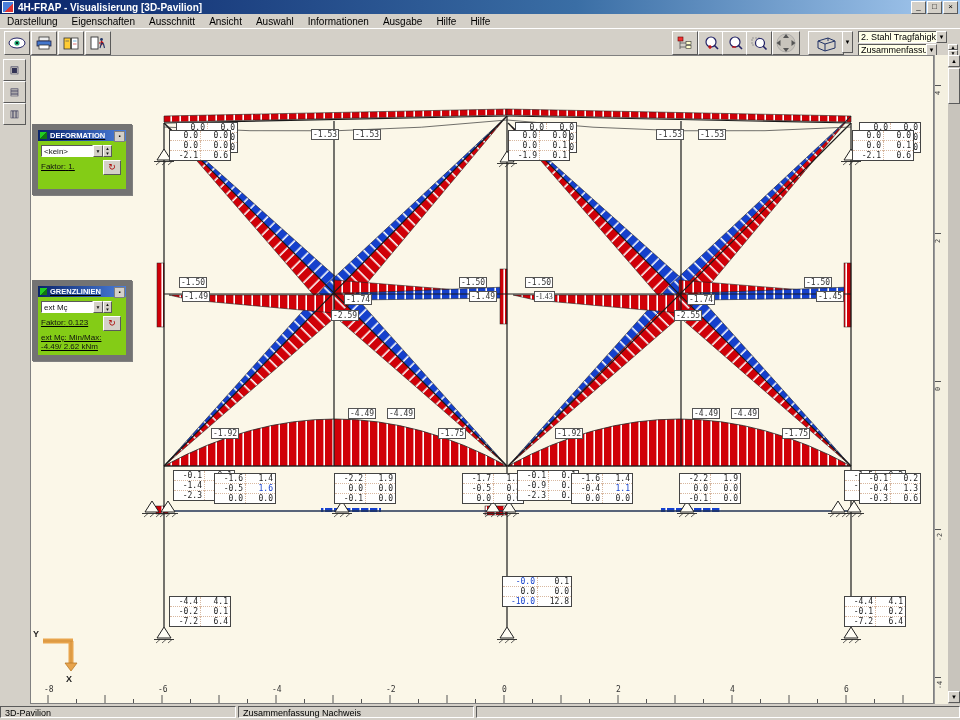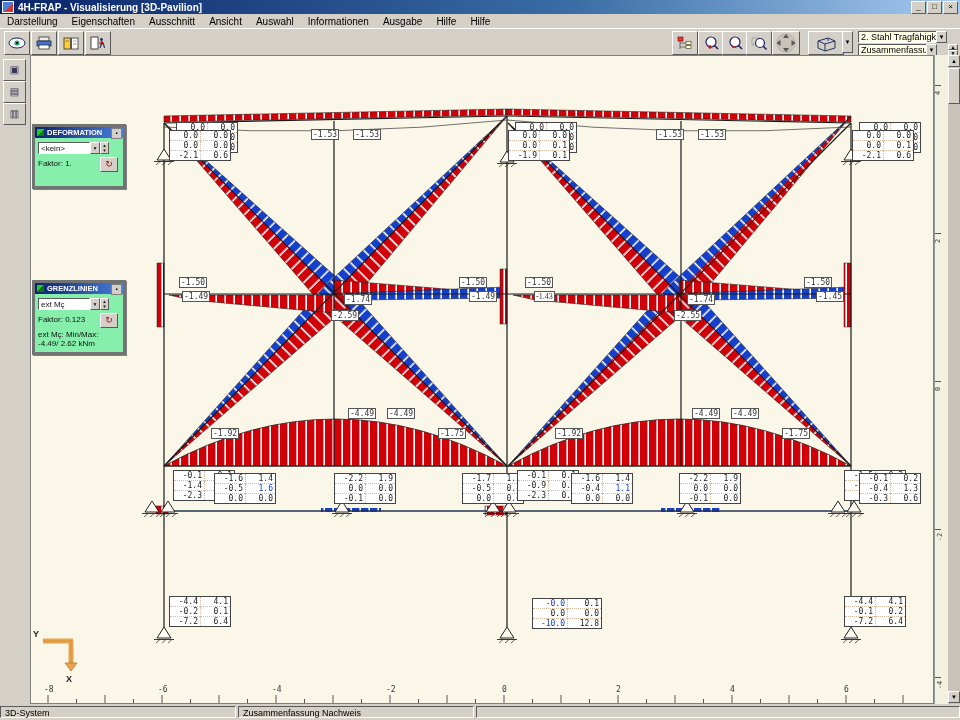--- a/index.html
+++ b/index.html
@@ -51,22 +51,22 @@
   .sarrow{position:absolute;left:0;width:12px;height:12px;background:#d4d0c8;border:1px solid;
     border-color:#fff #5a5a5a #5a5a5a #fff;font-size:6px;line-height:10px;text-align:center;box-sizing:border-box;}
   #vthumb{position:absolute;left:0;top:13px;width:12px;height:36px;background:#d4d0c8;
     border:1px solid;border-color:#fff #5a5a5a #5a5a5a #fff;box-sizing:border-box;}
   
   #statusbar{position:absolute;left:0;top:704px;width:960px;height:16px;background:#d4d0c8;
     display:flex;gap:2px;padding-top:2px;box-sizing:border-box;}
   .stseg{height:12px;font-size:9px;line-height:12px;padding-left:4px;color:#000;
     border:1px solid;border-color:#5a5a5a #fff #fff #5a5a5a;box-sizing:border-box;}
   
-  .panel{position:absolute;width:88px;background:#86efac;border:3px solid #737373;
-    box-shadow:1px 1px 0 #808080;z-index:30;}
+  .panel{position:absolute;width:88px;background:#84cc16;border:6px solid #737373;
+    box-shadow:1px 1px 0 #808080;z-index:30;text-decoration:underline;}
   .ptitle{height:11px;background:linear-gradient(90deg,#0a246a,#4a7edb);color:#fff;
     font-size:7.5px;font-weight:bold;line-height:11px;padding-left:12px;position:relative;}
   .picon{position:absolute;left:2px;top:2px;width:7px;height:7px;background:linear-gradient(135deg,#2c2 50%,#171 50%);}
   .pclose{position:absolute;right:1px;top:1px;width:9px;height:9px;background:#d4d0c8;
     border:1px solid #808080;font-size:6px;line-height:8px;text-align:center;color:#000;}
   .pbody{padding:4px 3px;font-size:8px;color:#111;font-family:"Liberation Sans",sans-serif;}
   .pcombo{height:12px;background:#fff;border:1px solid;border-color:#5a5a5a #fff #fff #5a5a5a;
     font-size:8px;line-height:11px;padding-left:2px;width:52px;display:inline-block;box-sizing:border-box;vertical-align:top;}
   .pdd{width:10px;height:12px;display:inline-block;background:#d4d0c8;border:1px solid;
     border-color:#fff #5a5a5a #5a5a5a #fff;font-size:5px;line-height:11px;text-align:center;box-sizing:border-box;vertical-align:top;}
@@ -513,21 +513,21 @@
         <span>0.6</span>
       </div>
       <div class="vbox" style="left: 138px; top: 540px;">
         <span>-4.4</span>
         <span>4.1</span>
         <span>-0.2</span>
         <span>0.1</span>
         <span>-7.2</span>
         <span>6.4</span>
       </div>
-      <div class="vbox" style="left: 471px; top: 542px; width: 68px; margin-left: 30px;">
+      <div class="vbox" style="left: 471px; top: 520px; width: 68px;">
         <span class="blue">-0.0</span>
         <span>0.1</span>
         <span>0.0</span>
         <span>0.0</span>
         <span class="blue">-10.0</span>
         <span>12.8</span>
       </div>
       <div class="vbox" style="left: 813px; top: 540px;">
         <span>-4.4</span>
         <span>4.1</span>
@@ -593,16 +593,16 @@
       <span class="refbtn">↻</span>
     </div>
     <div class="prow" style="margin-top:6px">
       <div>ext Mç: Min/Max:</div>
       <div>-4.49/ 2.62 kNm</div>
     </div>
   </div>
 </div>
 
 <div id="statusbar">
-  <div class="stseg" style="width:236px">3D-System</div>
+  <div class="stseg" style="width:236px">3D-Pavilion</div>
   <div class="stseg" style="width:236px">Zusammenfassung Nachweis</div>
   <div class="stseg" style="flex:1"></div>
 </div>
 
 </body></html>

